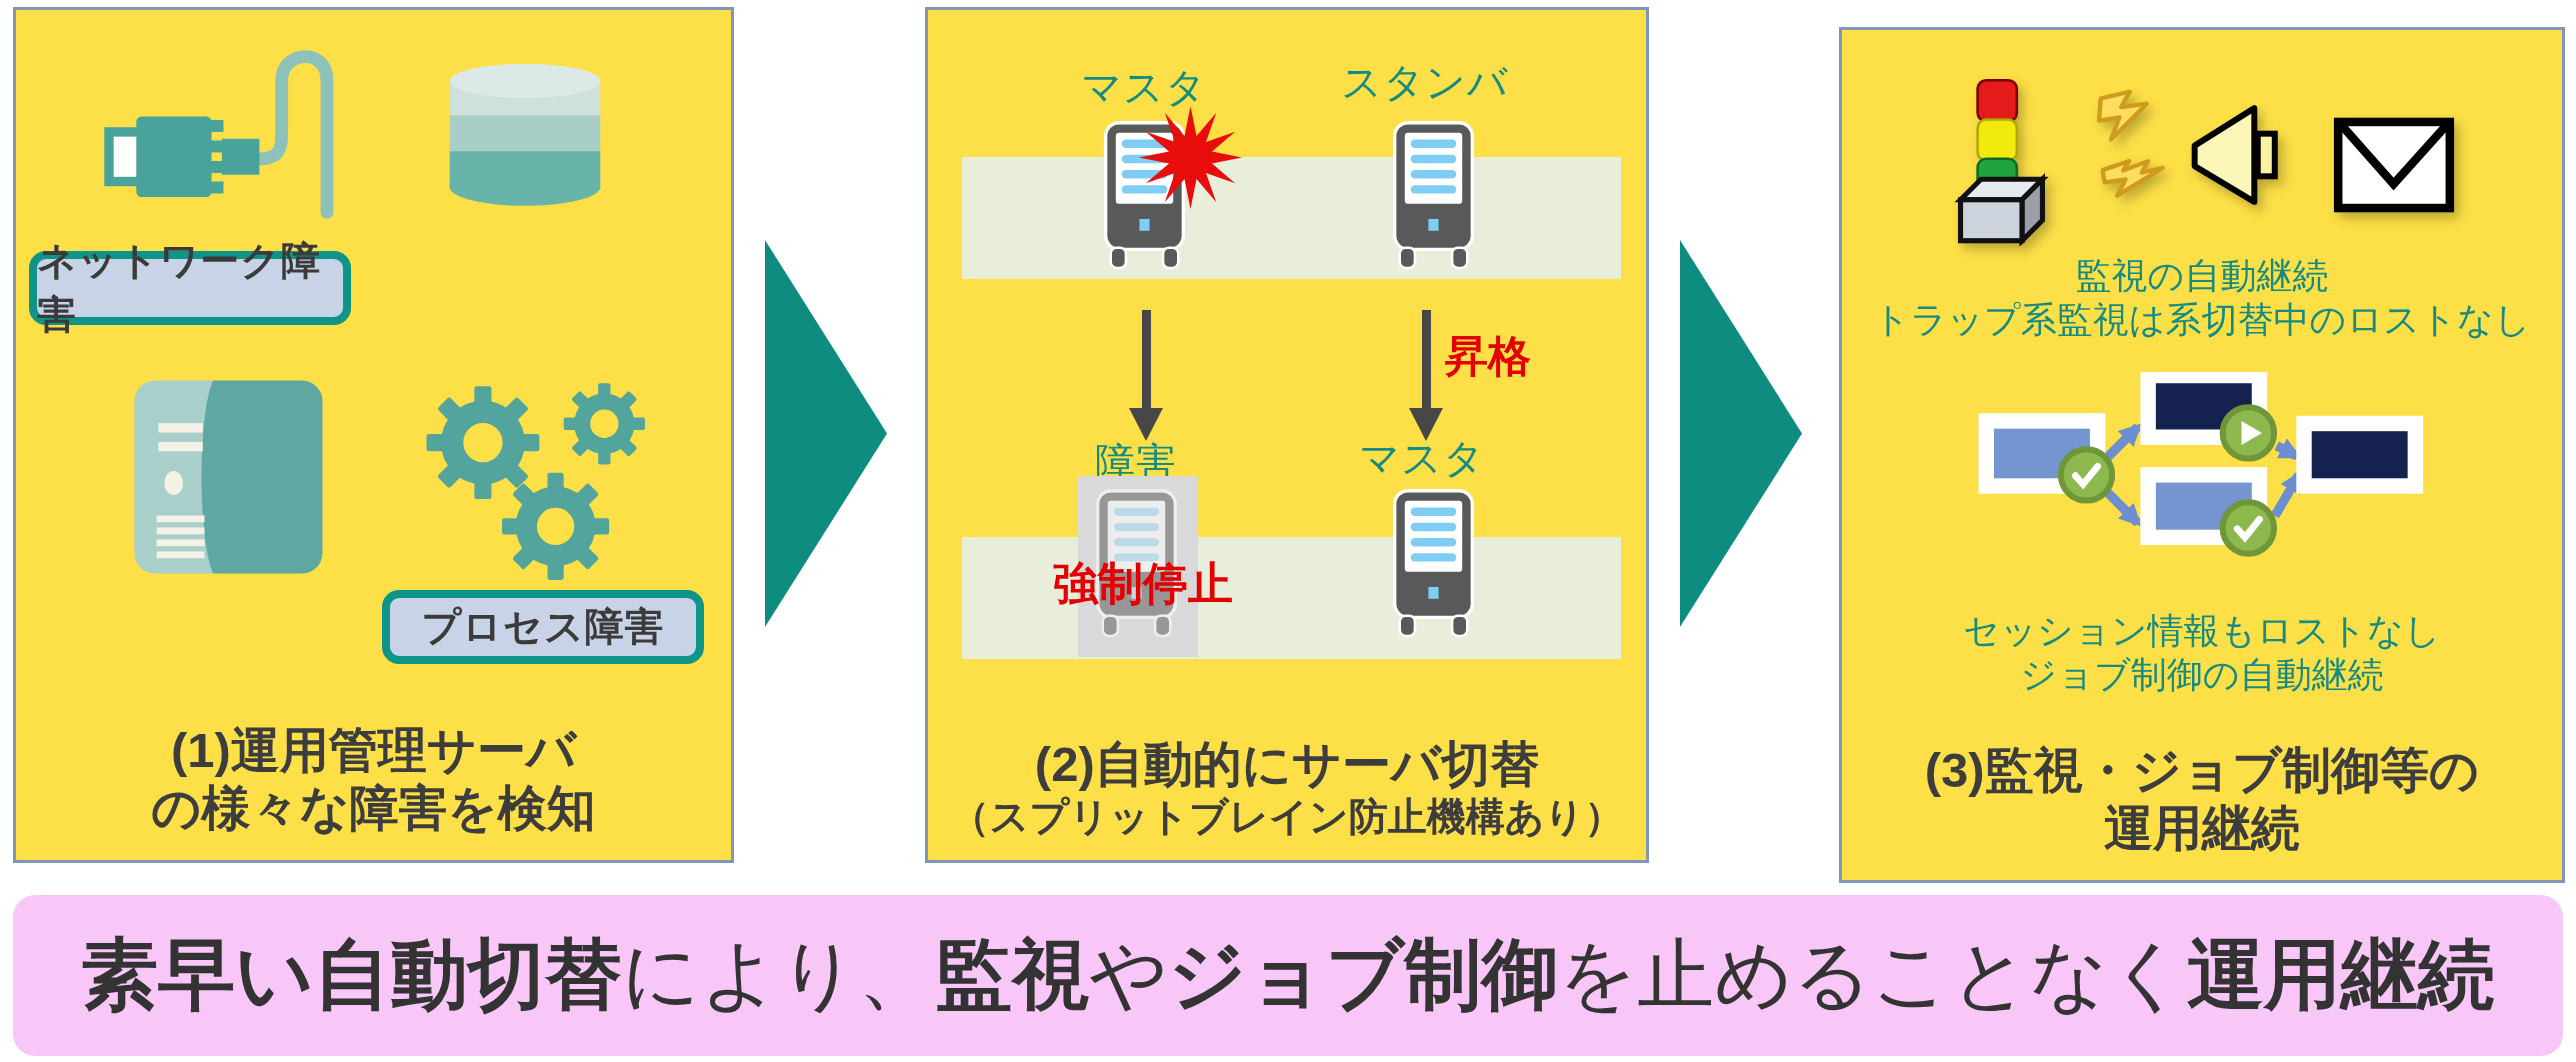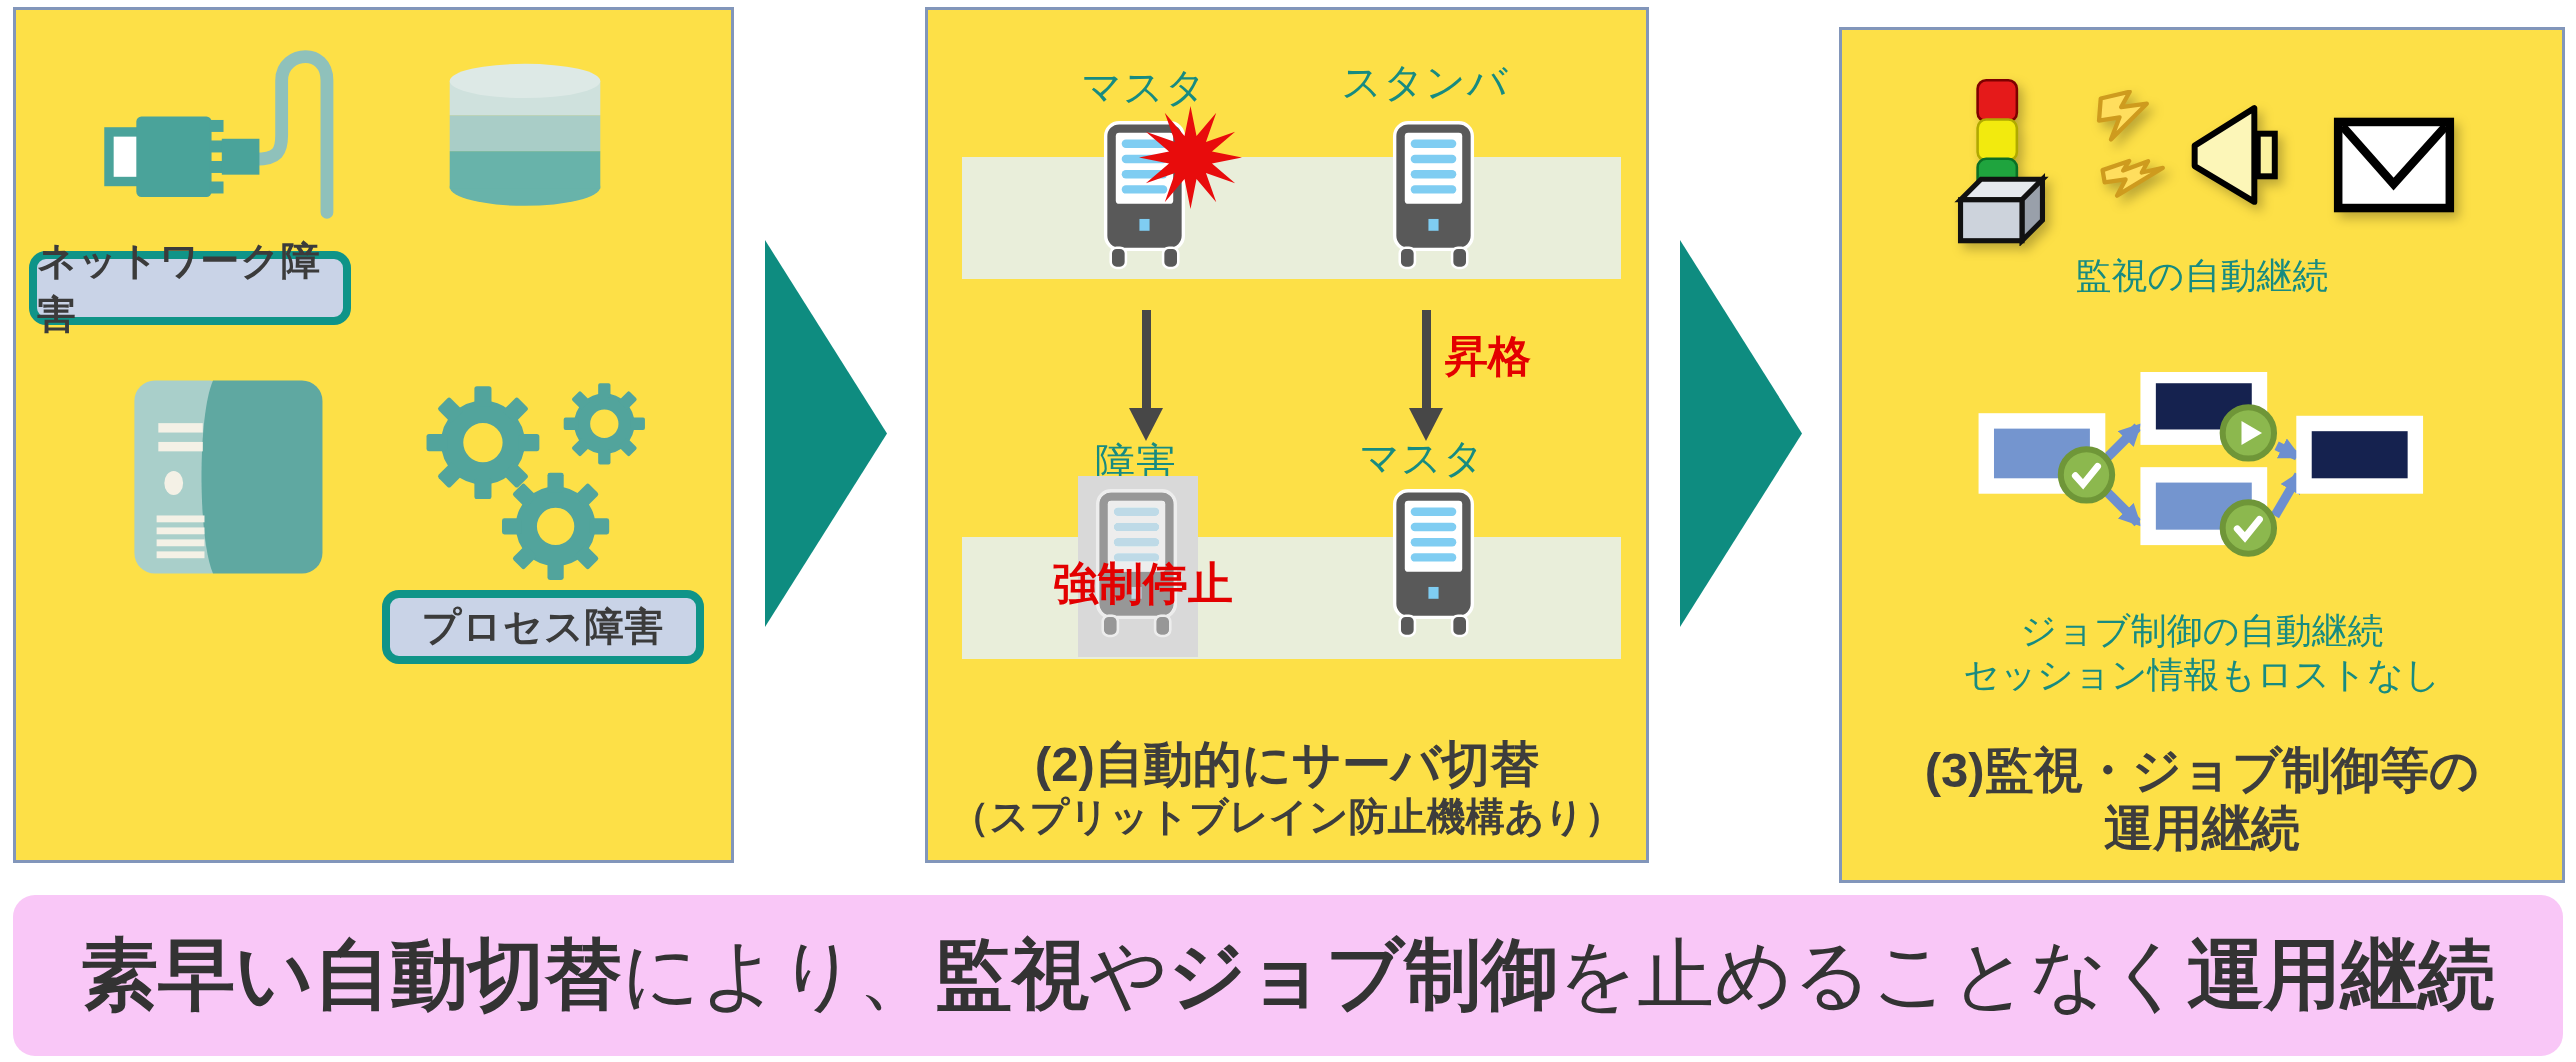--- a/index.html
+++ b/index.html
@@ -197,20 +197,24 @@
         <g transform="rotate(315)">
             <rect x="-10" y="-66" width="20" height="24" rx="3"></rect>
           </g>
       </g>
     </svg>
 
     <div class="pill" style="left:366px;top:580px">
       <span>プロセス障害</span>
     </div>
 
+    <div class="caption" style="top:712px">
+      <span class="l1">(1)運用管理サーバ</span>
+      <span class="l2">の様々な障害を検知</span>
+    </div>
   </div>
 
   <div class="big-arrow" style="left:765px"></div>
 
   <div class="panel" id="panel2">
 
     <div class="teal-label" style="left:122px;top:50px">マスタ</div>
     <div class="teal-label" style="left:403px;top:45px">スタンバイ</div>
 
     <div class="band" style="top:147px;height:122px"></div>
@@ -318,20 +322,21 @@
       <rect x="78" y="36" width="20" height="50" fill="#FAF2A0" stroke="#000000" stroke-width="7"></rect>
     </svg>
 
     <svg class="abs icon-shadow" style="left:490px;top:86px" width="124" height="98" viewBox="0 0 145 115">
       <rect x="7" y="7" width="131" height="101" fill="#ffffff" stroke="#000000" stroke-width="10"></rect>
       <polyline points="12,12 72,80 133,12" fill="none" stroke="#000000" stroke-width="10"></polyline>
     </svg>
 
     <div class="teal-note" style="top:224px">
       <div>監視の自動継続</div>
+      <div>トラップ系監視は系切替中のロストなし</div>
     </div>
 
     <svg class="abs" style="left:128px;top:342px" width="531" height="240" viewBox="0 0 620 280">
       <defs>
         <marker id="ah" markerUnits="userSpaceOnUse" markerWidth="30" markerHeight="30" refX="20" refY="13" orient="auto">
           <path d="M0,0 L26,13 L0,26 Z" fill="#6D8FD0"></path>
         </marker>
       </defs>
 
       <line x1="158" y1="102" x2="196" y2="64" stroke="#6D8FD0" stroke-width="11" marker-end="url(#ah)"></line>
@@ -352,22 +357,22 @@
         <circle cx="325" cy="71" r="30" fill="#8CB84E" stroke="#6F9638" stroke-width="7"></circle>
         <polygon points="317,57 341,71 317,85" fill="#ffffff"></polygon>
       </g>
       <g>
         <circle cx="325" cy="182" r="30" fill="#8CB84E" stroke="#6F9638" stroke-width="7"></circle>
         <path d="M312,183 l9,10 l17,-21" fill="none" stroke="#ffffff" stroke-width="8" stroke-linecap="round"></path>
       </g>
     </svg>
 
     <div class="teal-note" style="top:579px">
+      <div>セッション情報もロストなし</div>
       <div>ジョブ制御の自動継続</div>
-      <div>セッション情報もロストなし</div>
     </div>
 
     <div class="caption" style="top:712px">
       <span class="l1">(3)監視・ジョブ制御等の</span>
       <span class="l2">運用継続</span>
     </div>
   </div>
 
   <div class="banner">
     <span class="seg-b">素早い自動切替</span>

